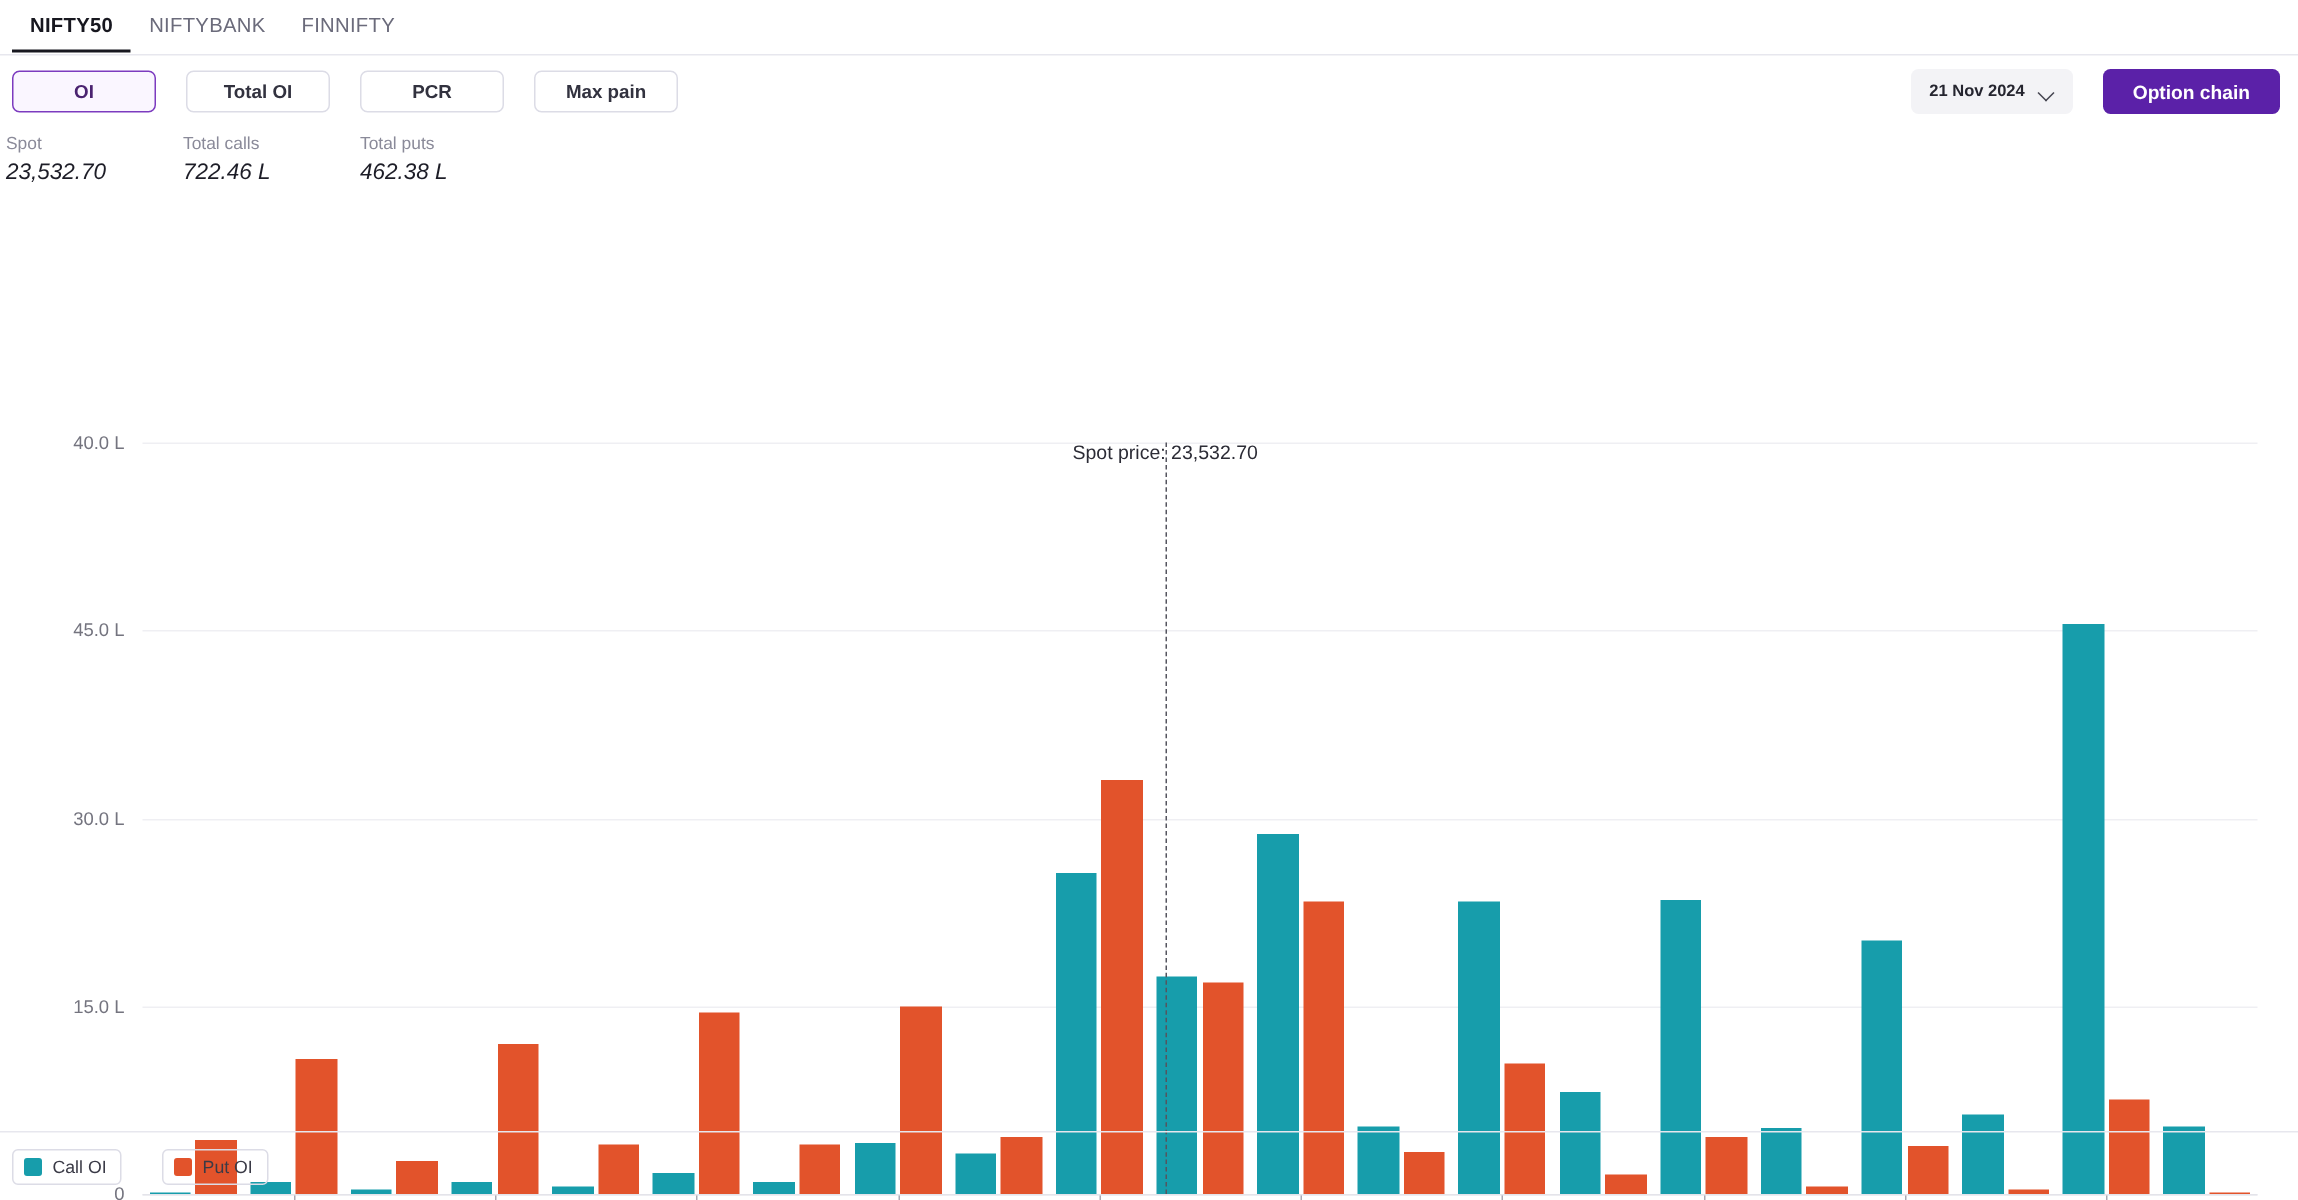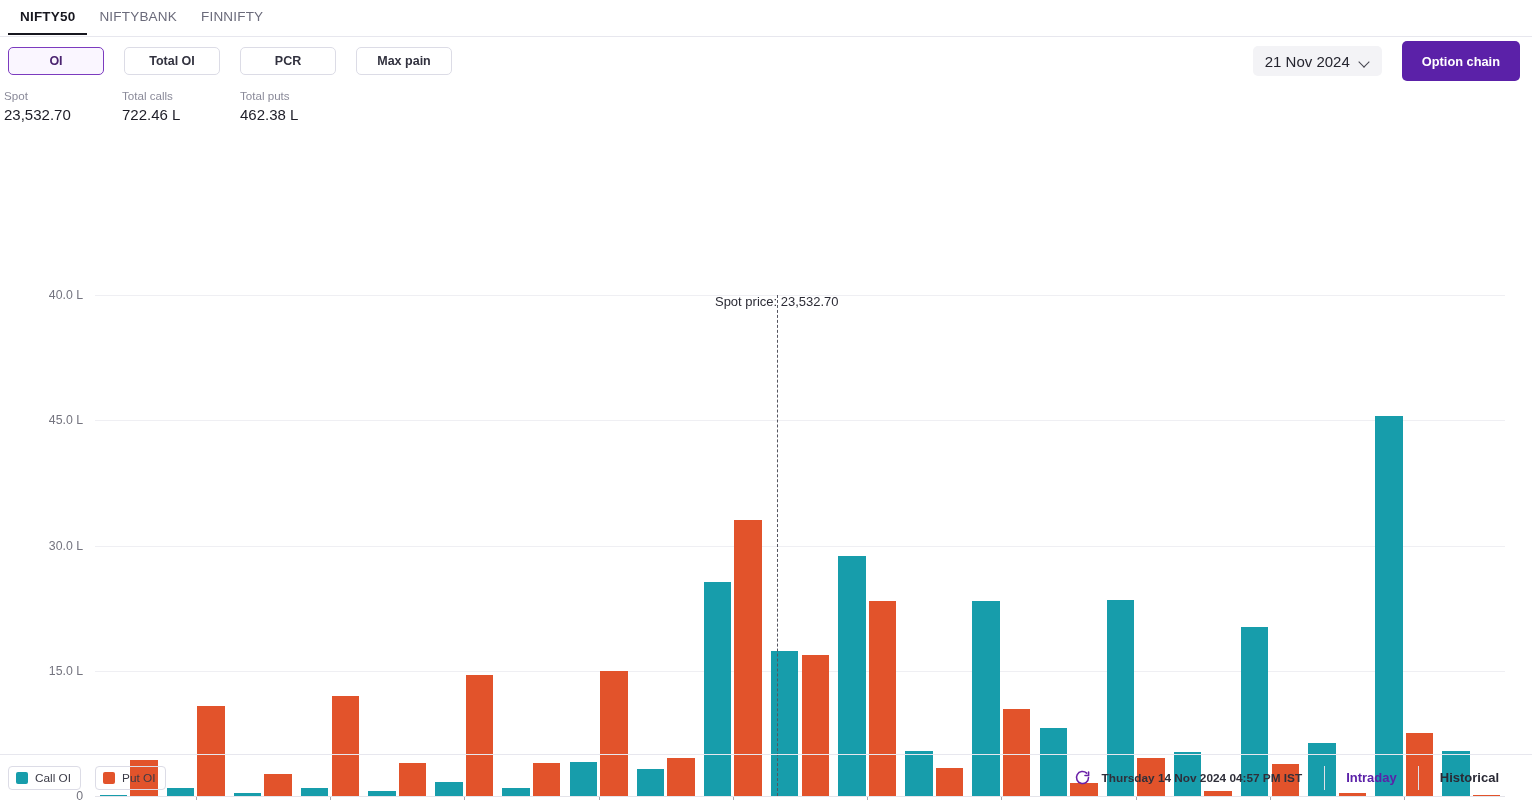--- a/index.html
+++ b/index.html
@@ -63,53 +63,53 @@
     background: #faf6ff;
     color: #4a2370;
   }
   .spacer { flex: 1 1 auto; }
   .datebox {
     height: 30px;
     background: #f3f3f6;
     border-radius: 5px;
     display: flex; align-items: center; gap: 9px;
     padding: 0 12px;
-    font-size: 15px;
-    font-weight: normal;
+    font-size: 11px;
+    font-weight: bold;
     color: #25252f;
     cursor: pointer;
   }
   .chev { width: 11px; height: 11px; display:inline-block; position: relative; }
   .chev::before{
     content:""; position:absolute; left:1px; top:2px;
     width:7px; height:7px;
     border-right:1.6px solid #44444f; border-bottom:1.6px solid #44444f;
     transform: rotate(45deg);
   }
   .btn-primary {
-    height: 40px;
+    height: 30px;
     background: #5b21a8;
     color: #fff;
     border-radius: 5px;
     font-size: 12.8px;
     font-weight: bold;
     padding: 0 20px;
     display: flex; align-items: center; justify-content: center;
     cursor: pointer;
   }
 
   
   .stats {
     display: flex;
     padding: 2px 0 0 4px;
     gap: 0;
   }
   .stat { width: 118px; }
   .stat-label { font-size: 11.6px; color: #8a8a99; line-height: 17px; }
-  .stat-value { font-size: 15px; color: #1d1d27; line-height: 22px; }
+  .stat-value { font-size: 15px; color: #1d1d27; line-height: 22px; font-style: italic; }
 
   
   .chart-wrap {
     position: relative;
     width: 1532px;
     height: 590px;
   }
   .gridline {
     position: absolute; left: 0; right: 0;
     height: 1px; background: #efeff3;
@@ -154,21 +154,21 @@
   .footer {
     position: absolute;
     left: 0; right: 0; bottom: 0;
     height: 46px;
     border-top: 1px solid #e7e7ee;
     display: flex;
     align-items: center;
     padding: 0 12px 0 8px;
   }
   .legend {
-    display: flex; gap: 14px; align-items: center;
+    display: flex; gap: 27px; align-items: center;
   }
   .legend-item {
     display: flex; align-items: center; gap: 7px;
     height: 24px;
     border: 1px solid #dcdce6;
     border-radius: 4px;
     padding: 0 9px 0 7px;
     font-size: 11.8px;
     color: #3a3a46;
     cursor: pointer;
@@ -320,26 +320,13 @@
     <div class="legend-item">
       <span class="swatch" id="sw0" style="background: rgb(23, 157, 171);"></span>
       <span>Call OI</span>
     </div>
     <div class="legend-item">
       <span class="swatch" id="sw1" style="background: rgb(226, 83, 43);"></span>
       <span>Put OI</span>
     </div>
   </div>
 
-  <div class="footer-right">
-    <span class="refresh-icon">
-      <svg viewBox="0 0 24 24" width="17" height="17" fill="none" stroke="#6b21a8" stroke-width="2.2" stroke-linecap="round">
-        <path d="M20.5 12a8.5 8.5 0 1 1-2.6-6.1"></path>
-        <path d="M20.6 4.2v5.1h-5.1"></path>
-      </svg>
-    </span>
-    <span class="timestamp">Thursday 14 Nov 2024 04:57 PM IST</span>
-    <span class="fsep"></span>
-    <span class="flink active">Intraday</span>
-    <span class="fsep"></span>
-    <span class="flink inactive">Historical</span>
-  </div>
 </div>
 
 </body></html>

